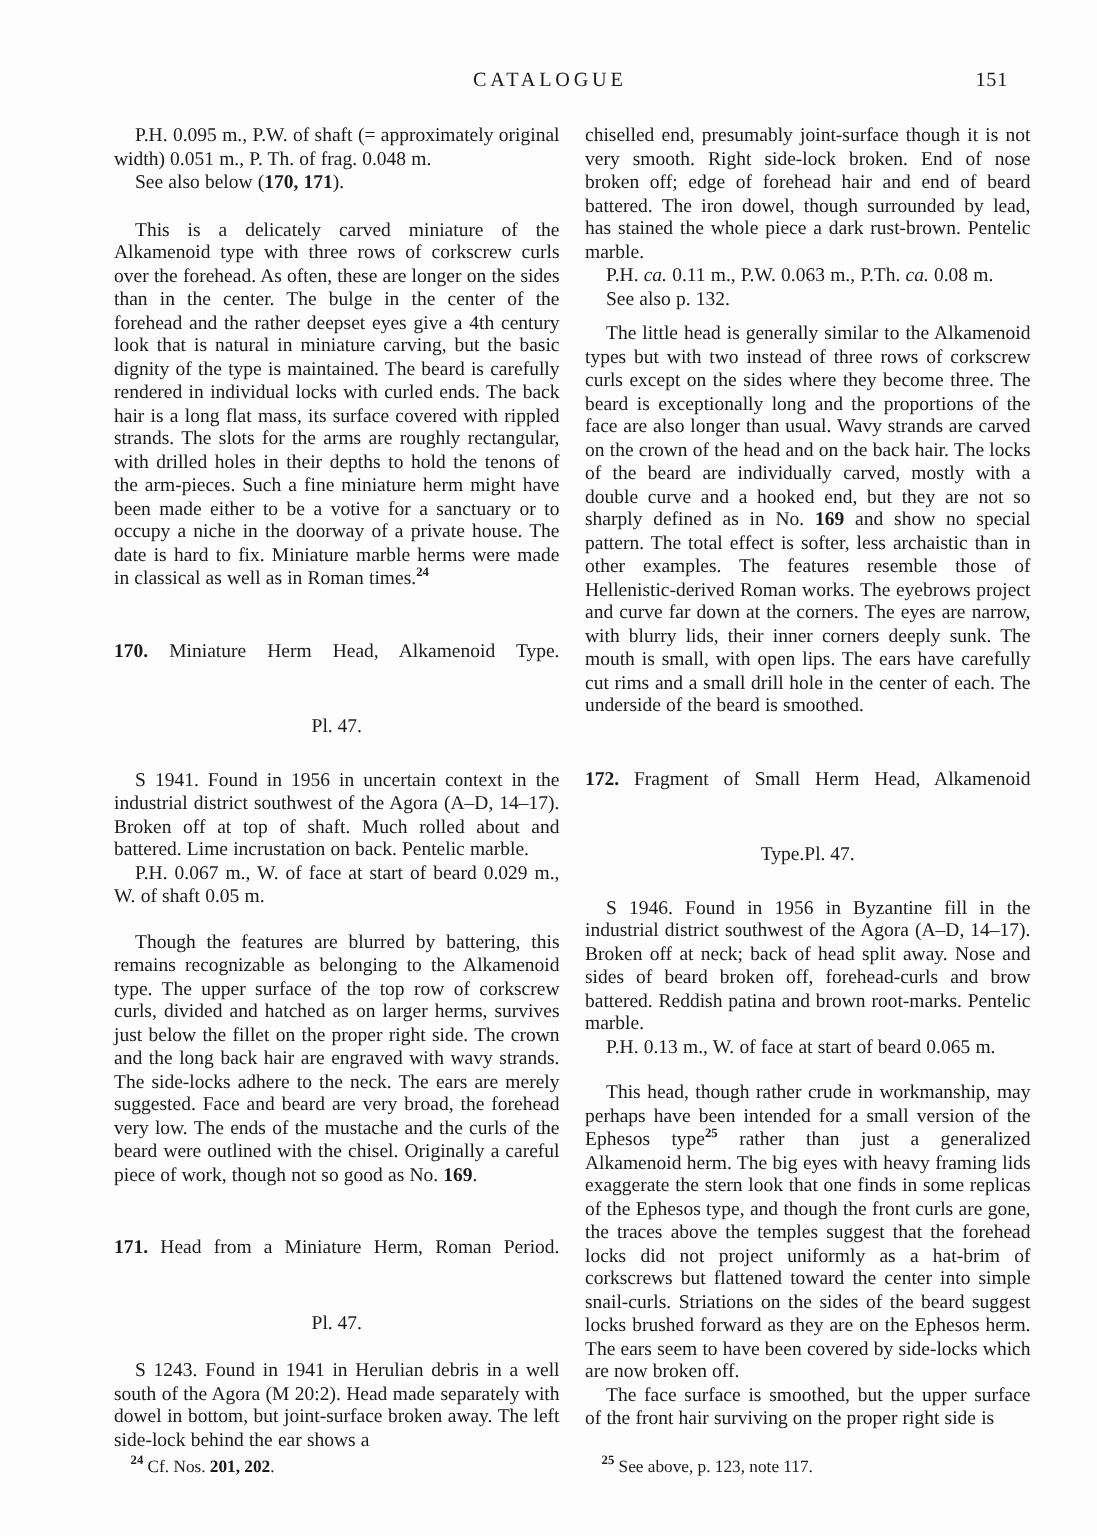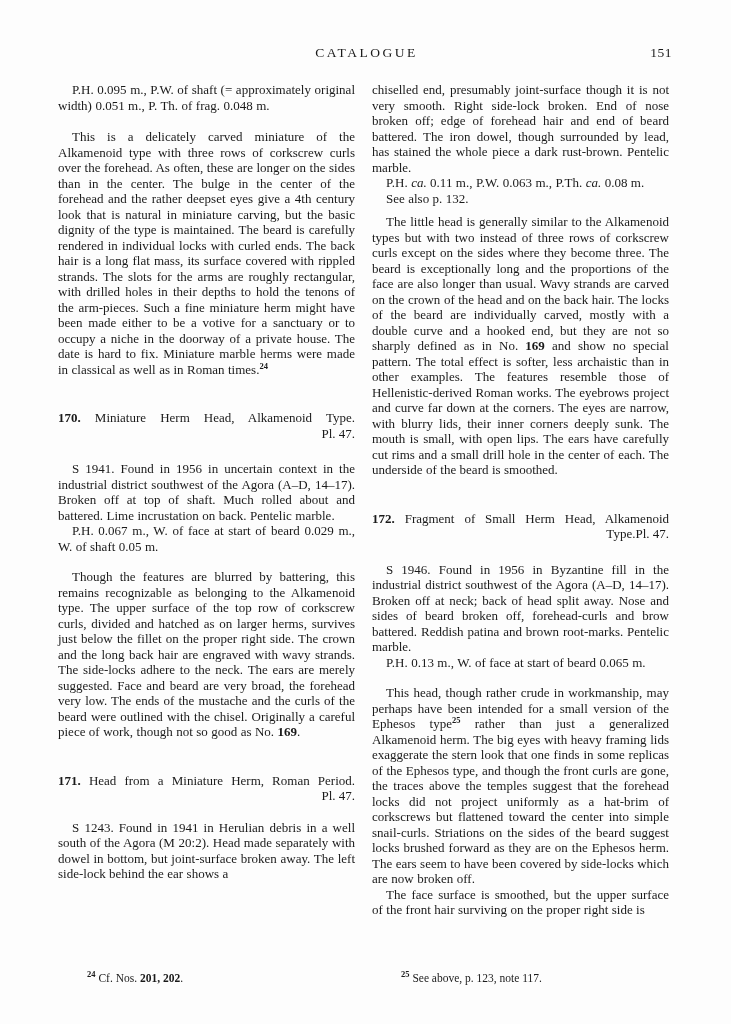--- a/index.html
+++ b/index.html
@@ -13,38 +13,38 @@
     position:absolute;top:45px;left:61px;width:611px;height:18px;
   }
   .head-title{
     position:absolute;left:0;right:0;text-align:center;
     font-size:13.5px;letter-spacing:2.5px;
   }
   .head-page{
     position:absolute;right:0;top:0;font-size:13.5px;letter-spacing:.5px;
   }
   .columns{
-    position:absolute;top:82px;left:58px;width:611px;
+    position:absolute;top:82px;left:76px;width:611px;
     display:flex;gap:17px;
   }
   .col{width:297px;}
   p.para{
     margin:0;text-align:justify;
     word-spacing:.2px;
   }
   p.para.ind{text-indent:14px;}
   .gap{width:100%;}
   .entry-heading{margin:0;}
   .h-line1{
     text-align:justify;
     -moz-text-align-last:justify;
     text-align-last:justify;
   }
   .h-line2{
-    display:flex;justify-content:flex-end;
+    display:flex;justify-content:center;margin-top:35px;
   }
   sup{
     font-size:8.5px;line-height:0;vertical-align:super;font-weight:bold;
     letter-spacing:0;
   }
   b{font-weight:bold;}
   i{font-style:italic;}
   .footnotes{
     position:absolute;top:959px;left:61px;width:611px;
     display:flex;gap:17px;font-size:11.5px;line-height:14px;
@@ -55,20 +55,21 @@
 <body>
 
 <div class="running-head">
   <div class="head-title">CATALOGUE</div>
   <div class="head-page">151</div>
 </div>
 
 <div class="columns">
   <div class="col" id="col-left">
       <p class="para ind">P.H. 0.095 m., P.W. of shaft (= approximately original width) 0.051 m., P. Th. of frag. 0.048 m.</p>
+      <p class="para ind">See also below (<b>170, 171</b>).</p>
       <div class="gap" style="height: 16px;"></div>
       <p class="para ind">This is a delicately carved miniature of the Alkamenoid type with three rows of corkscrew curls over the forehead. As often, these are longer on the sides than in the center. The bulge in the center of the forehead and the rather deepset eyes give a 4th century look that is natural in miniature carving, but the basic dignity of the type is maintained. The beard is carefully rendered in individual locks with curled ends. The back hair is a long flat mass, its surface covered with rippled strands. The slots for the arms are roughly rectangular, with drilled holes in their depths to hold the tenons of the arm-pieces. Such a fine miniature herm might have been made either to be a votive for a sanctuary or to occupy a niche in the doorway of a private house. The date is hard to fix. Miniature marble herms were made in classical as well as in Roman times.<sup>24</sup></p>
       <div class="gap" style="height: 33px;"></div>
       <div class="entry-heading">
         <div class="h-line1"><b>170.</b> Miniature Herm Head, Alkamenoid Type.</div>
         <div class="h-line2">
           <span></span>
           <span>Pl. 47.</span>
         </div>
       </div>

